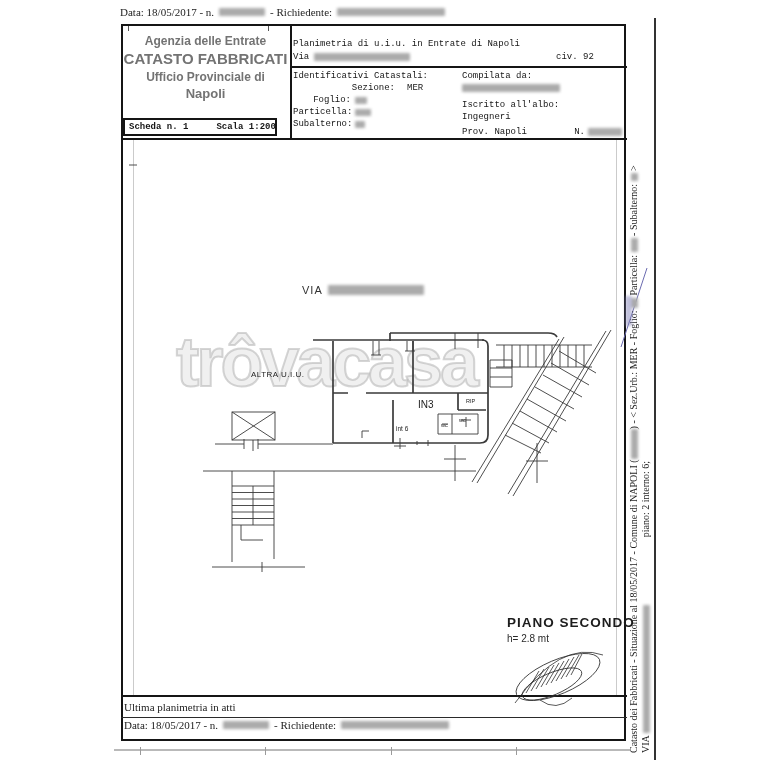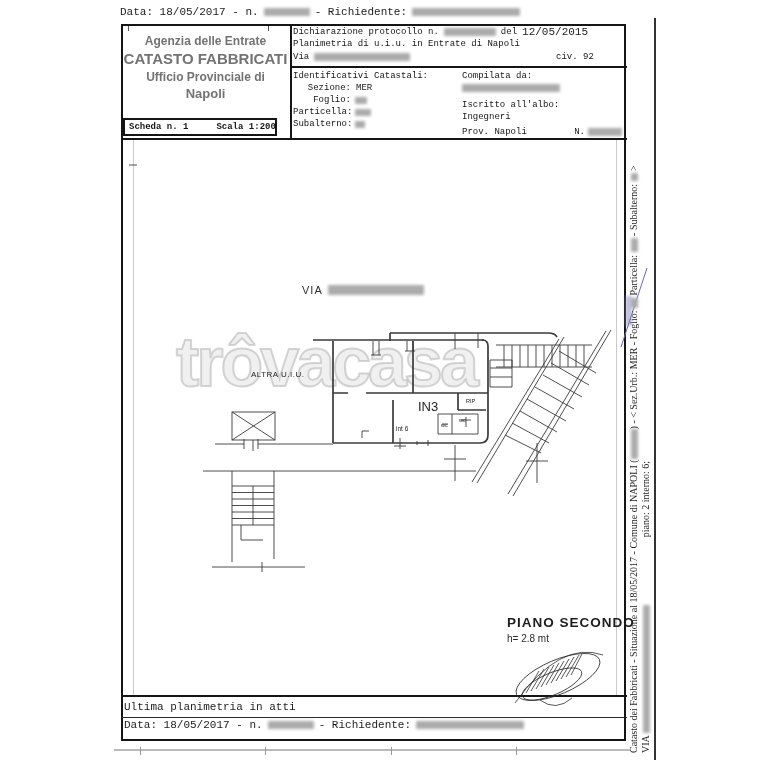--- a/index.html
+++ b/index.html
@@ -1,19 +1,19 @@
 <!DOCTYPE html>
 <html><head>
 <meta charset="utf-8">
 <style>
   html,body{margin:0;padding:0;background:#fff;}
   #page{position:relative;width:768px;height:768px;background:#ffffff;overflow:hidden;
         font-family:"Liberation Serif",serif;color:#1a1a1a;}
   .abs{position:absolute;}
-  .serif{font-family:Liberation Mono, monospace;font-size:11px;color:#1c1c1c;white-space:nowrap;justify-content:space-between;}
+  .serif{font-family:Liberation Serif, serif;font-size:11px;color:#1c1c1c;white-space:nowrap;justify-content:space-between;}
   .mono{font-family:"Liberation Mono",monospace;font-size:9px;color:#161616;white-space:nowrap;}
   .sans{font-family:"Liberation Sans",sans-serif;color:#222;white-space:nowrap;}
   .row{display:flex;align-items:center;gap:5px;}
   .redact{display:inline-block;background:#ababab;filter:blur(1.5px);border-radius:1px;height:8px;}
   .redact.s{height:7px;}
   .line{position:absolute;background:#151515;}
   .vtext{position:absolute;transform-origin:0 0;transform:rotate(-90deg);
          font-family:"Liberation Serif",serif;font-size:10px;color:#1e1e1e;white-space:nowrap;}
   #outer-border{position:absolute;left:121px;top:24px;width:505px;height:717px;
                 border:2px solid #151515;box-sizing:border-box;}
@@ -59,36 +59,30 @@
     <div style="font-size:15px;margin-bottom:3px;">CATASTO FABBRICATI</div>
     <div style="font-size:12px;margin-bottom:2px;">Ufficio Provinciale di</div>
     <div style="font-size:13px;">Napoli</div>
   </div>
 
   <div id="scheda-box" class="mono">
     <span style="font-weight:bold;">Scheda n. 1</span>
     <span style="font-weight:bold;">Scala 1:200</span>
   </div>
 
-  <div class="abs mono row" style="left:293px;top:26px;">
-    <span>Dichiarazione protocollo n.</span>
-    <span class="redact" style="width:52px"></span>
-    <span>del</span>
-    <span class="serif" style="font-size:11px;">12/05/2015</span>
-  </div>
   <div class="abs mono" style="left:293px;top:39px;">Planimetria di u.i.u. in Entrate di Napoli</div>
   <div class="abs mono row" style="left:293px;top:52px;">
     <span>Via</span>
     <span class="redact" style="width:96px"></span>
   </div>
   <div class="abs mono" style="left:556px;top:52px;">civ. 92</div>
 
   <div class="abs mono" style="left:293px;top:70px;line-height:12px;">
     <div>Identificativi Catastali:</div>
-    <div class="row" style="gap:5px;">
+    <div class="row" style="gap:12px;padding-left:44px;">
         <span style="display:inline-block;width:58px;text-align:right;">Sezione:</span>
         <span>MER</span>
       </div>
     <div class="row" style="gap:4px;">
         <span style="display:inline-block;width:58px;text-align:right;">Foglio:</span>
         <span class="redact s" style="width:12px"></span>
       </div>
     <div class="row" style="gap:4px;">
         <span style="display:inline-block;width:58px;text-align:right;">Particella:</span>
         <span class="redact s" style="width:16px"></span>
@@ -166,21 +160,21 @@
       <path d="M540,700 Q556,712 572,698"></path>
     </g>
     <path d="M621,347 L647,268" stroke="#6b6bb0" stroke-width="1" fill="none"></path>
   </svg>
 
   <div class="abs sans row" style="left:302px;top:284px;font-size:11px;letter-spacing:1px;color:#333;">
     <span>VIA</span>
     <span class="redact" style="width:96px;height:10px;"></span>
   </div>
   <div class="abs sans" style="left:251px;top:370px;font-size:8px;letter-spacing:0.5px;">ALTRA U.I.U.</div>
-  <div class="abs sans" style="left:418px;top:399px;font-size:13px;">IN3</div>
+  <div class="abs sans" style="left:418px;top:399px;font-size:10px;">IN3</div>
   <div class="abs sans" style="left:466px;top:398px;font-size:5.5px;">RIP</div>
   <div class="abs sans" style="left:441px;top:422px;font-size:5.5px;">wc</div>
   <div class="abs sans" style="left:459px;top:417px;font-size:5.5px;">wc</div>
   <div class="abs sans" style="left:396px;top:425px;font-size:6.5px;">int 6</div>
   <div class="abs sans" style="left:507px;top:615px;font-size:13.5px;font-weight:600;letter-spacing:1px;color:#1d1d1d;">PIANO SECONDO</div>
   <div class="abs sans" style="left:507px;top:633px;font-size:10px;color:#2a2a2a;">h= 2.8 mt</div>
 
   <div class="vtext" style="left:628px;top:753px;">
     <span>Catasto dei Fabbricati - Situazione al 18/05/2017 - Comune di NAPOLI (</span><span class="redact s" style="width:30px;vertical-align:middle;"></span><span>) - &lt; Sez.Urb.: MER - Foglio:</span> <span class="redact s" style="width:10px;vertical-align:middle;"></span> <span>Particella:</span> <span class="redact s" style="width:14px;vertical-align:middle;"></span> <span>- Subalterno:</span> <span class="redact s" style="width:8px;vertical-align:middle;"></span> <span>&gt;</span>
   </div>

